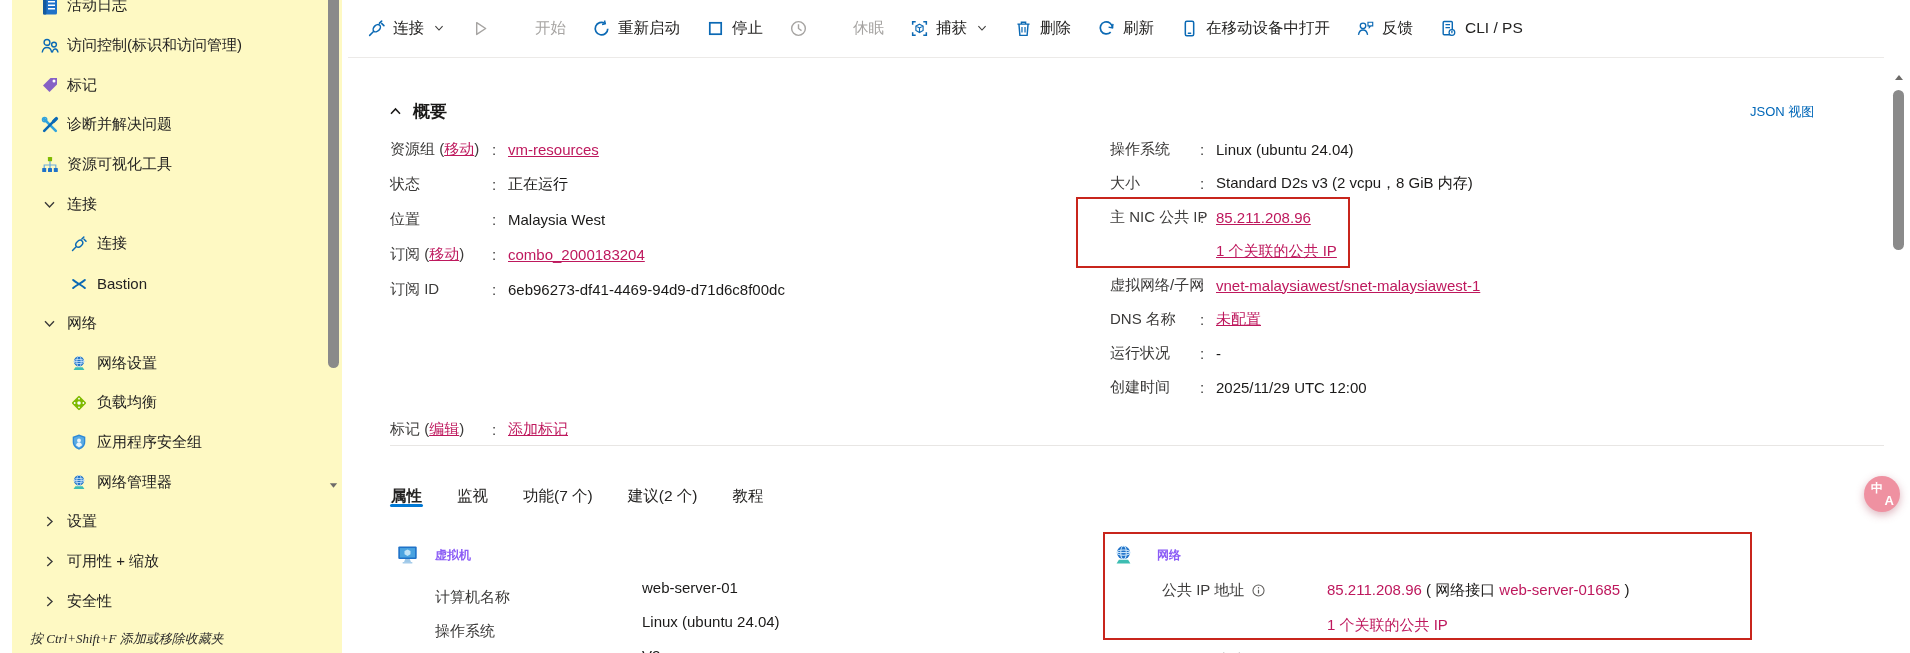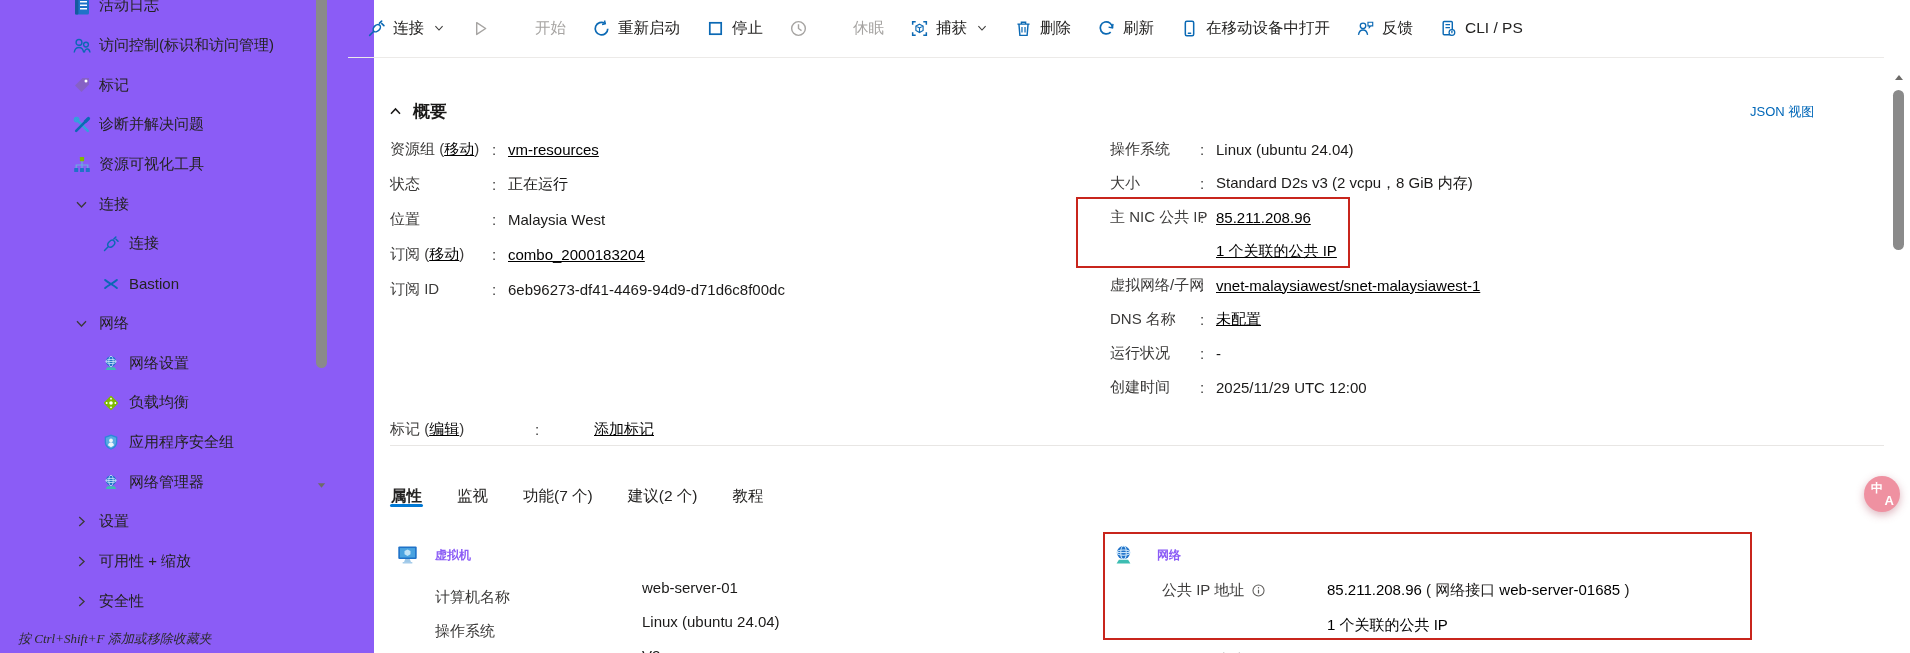--- a/index.html
+++ b/index.html
@@ -1,19 +1,19 @@
 <!DOCTYPE html>
 <html><head>
 <meta charset="utf-8">
 <style>
   html,body{margin:0;padding:0;background:#fff;}
   #app{position:relative;width:1910px;height:653px;overflow:hidden;background:#fff;
        font-family:"Liberation Sans","DejaVu Sans",sans-serif;color:#1b1a19;}
   
-  #sidebar{position:absolute;left:0;top:0;width:330px;height:653px;background:#8b5cf6;padding-left:44px;}
+  #sidebar{position:absolute;left:12px;top:0;width:330px;height:653px;background:#fef9c3;}
   #sidebar-items{margin-top:-14px;}
   .sb-row{height:39.7px;display:flex;align-items:center;font-size:15px;color:#242322;cursor:pointer;}
   .sb-row .sb-label{white-space:nowrap;}
   .sb-item{padding-left:28px;}
   .sb-item .sb-icon{width:20px;height:20px;margin-right:7px;flex:none;display:flex;}
   .sb-group{padding-left:30px;}
   .sb-group .sb-chev{width:15px;height:15px;margin-right:10px;flex:none;display:flex;}
   .sb-sub{padding-left:58px;}
   .sb-sub .sb-icon{width:18px;height:18px;margin-right:9px;flex:none;display:flex;}
   #sb-footer{position:absolute;left:18px;top:630px;font-size:13px;font-style:italic;
@@ -38,27 +38,27 @@
   #left-fields{left:390px;top:132px;width:620px;}
   #left-fields .frow{height:35px;}
   #left-fields .flabel{width:102px;}
   #right-fields{left:1110px;top:132px;width:680px;}
   #right-fields .frow{height:34px;}
   #right-fields .flabel{width:90px;}
   .frow{display:flex;align-items:center;font-size:15px;}
   .flabel{flex:none;color:#3b3a39;white-space:nowrap;}
   .fcolon{flex:none;width:12px;color:#3b3a39;}
   .fvalue{margin-left:4px;color:#1b1a19;white-space:nowrap;}
-  .link{color:#000000;cursor:pointer;}
+  .link{color:#be185d;cursor:pointer;}
   .u{text-decoration:underline;}
   .hl-box{position:absolute;border:2.5px solid #c8251c;pointer-events:none;}
   #hl-box-1{left:1076px;top:197px;width:270px;height:67px;}
   #hl-box-2{left:1103px;top:532px;width:645px;height:104px;}
   #tags-row{position:absolute;left:390px;top:412px;}
-  #tags-row .frow{height:35px;gap:43px;}
+  #tags-row .frow{height:35px;}
   #tags-row .flabel{width:102px;}
   #tags-divider{position:absolute;left:390px;top:445px;width:1494px;height:1px;background:#e8e6e4;}
   
   #tabs{position:absolute;left:390px;top:481px;display:flex;gap:33px;}
   .tab{position:relative;font-size:15.5px;color:#242322;padding:5px 1px 0;cursor:pointer;white-space:nowrap;}
   .tab.active{font-weight:bold;}
   .tab.active::after{content:"";position:absolute;left:0;right:0;bottom:0;height:3px;background:#0078d4;border-radius:2px;}
   
   .sect-icon{position:absolute;width:23px;height:23px;display:flex;}
   #vm-icon{left:396px;top:543px;}

